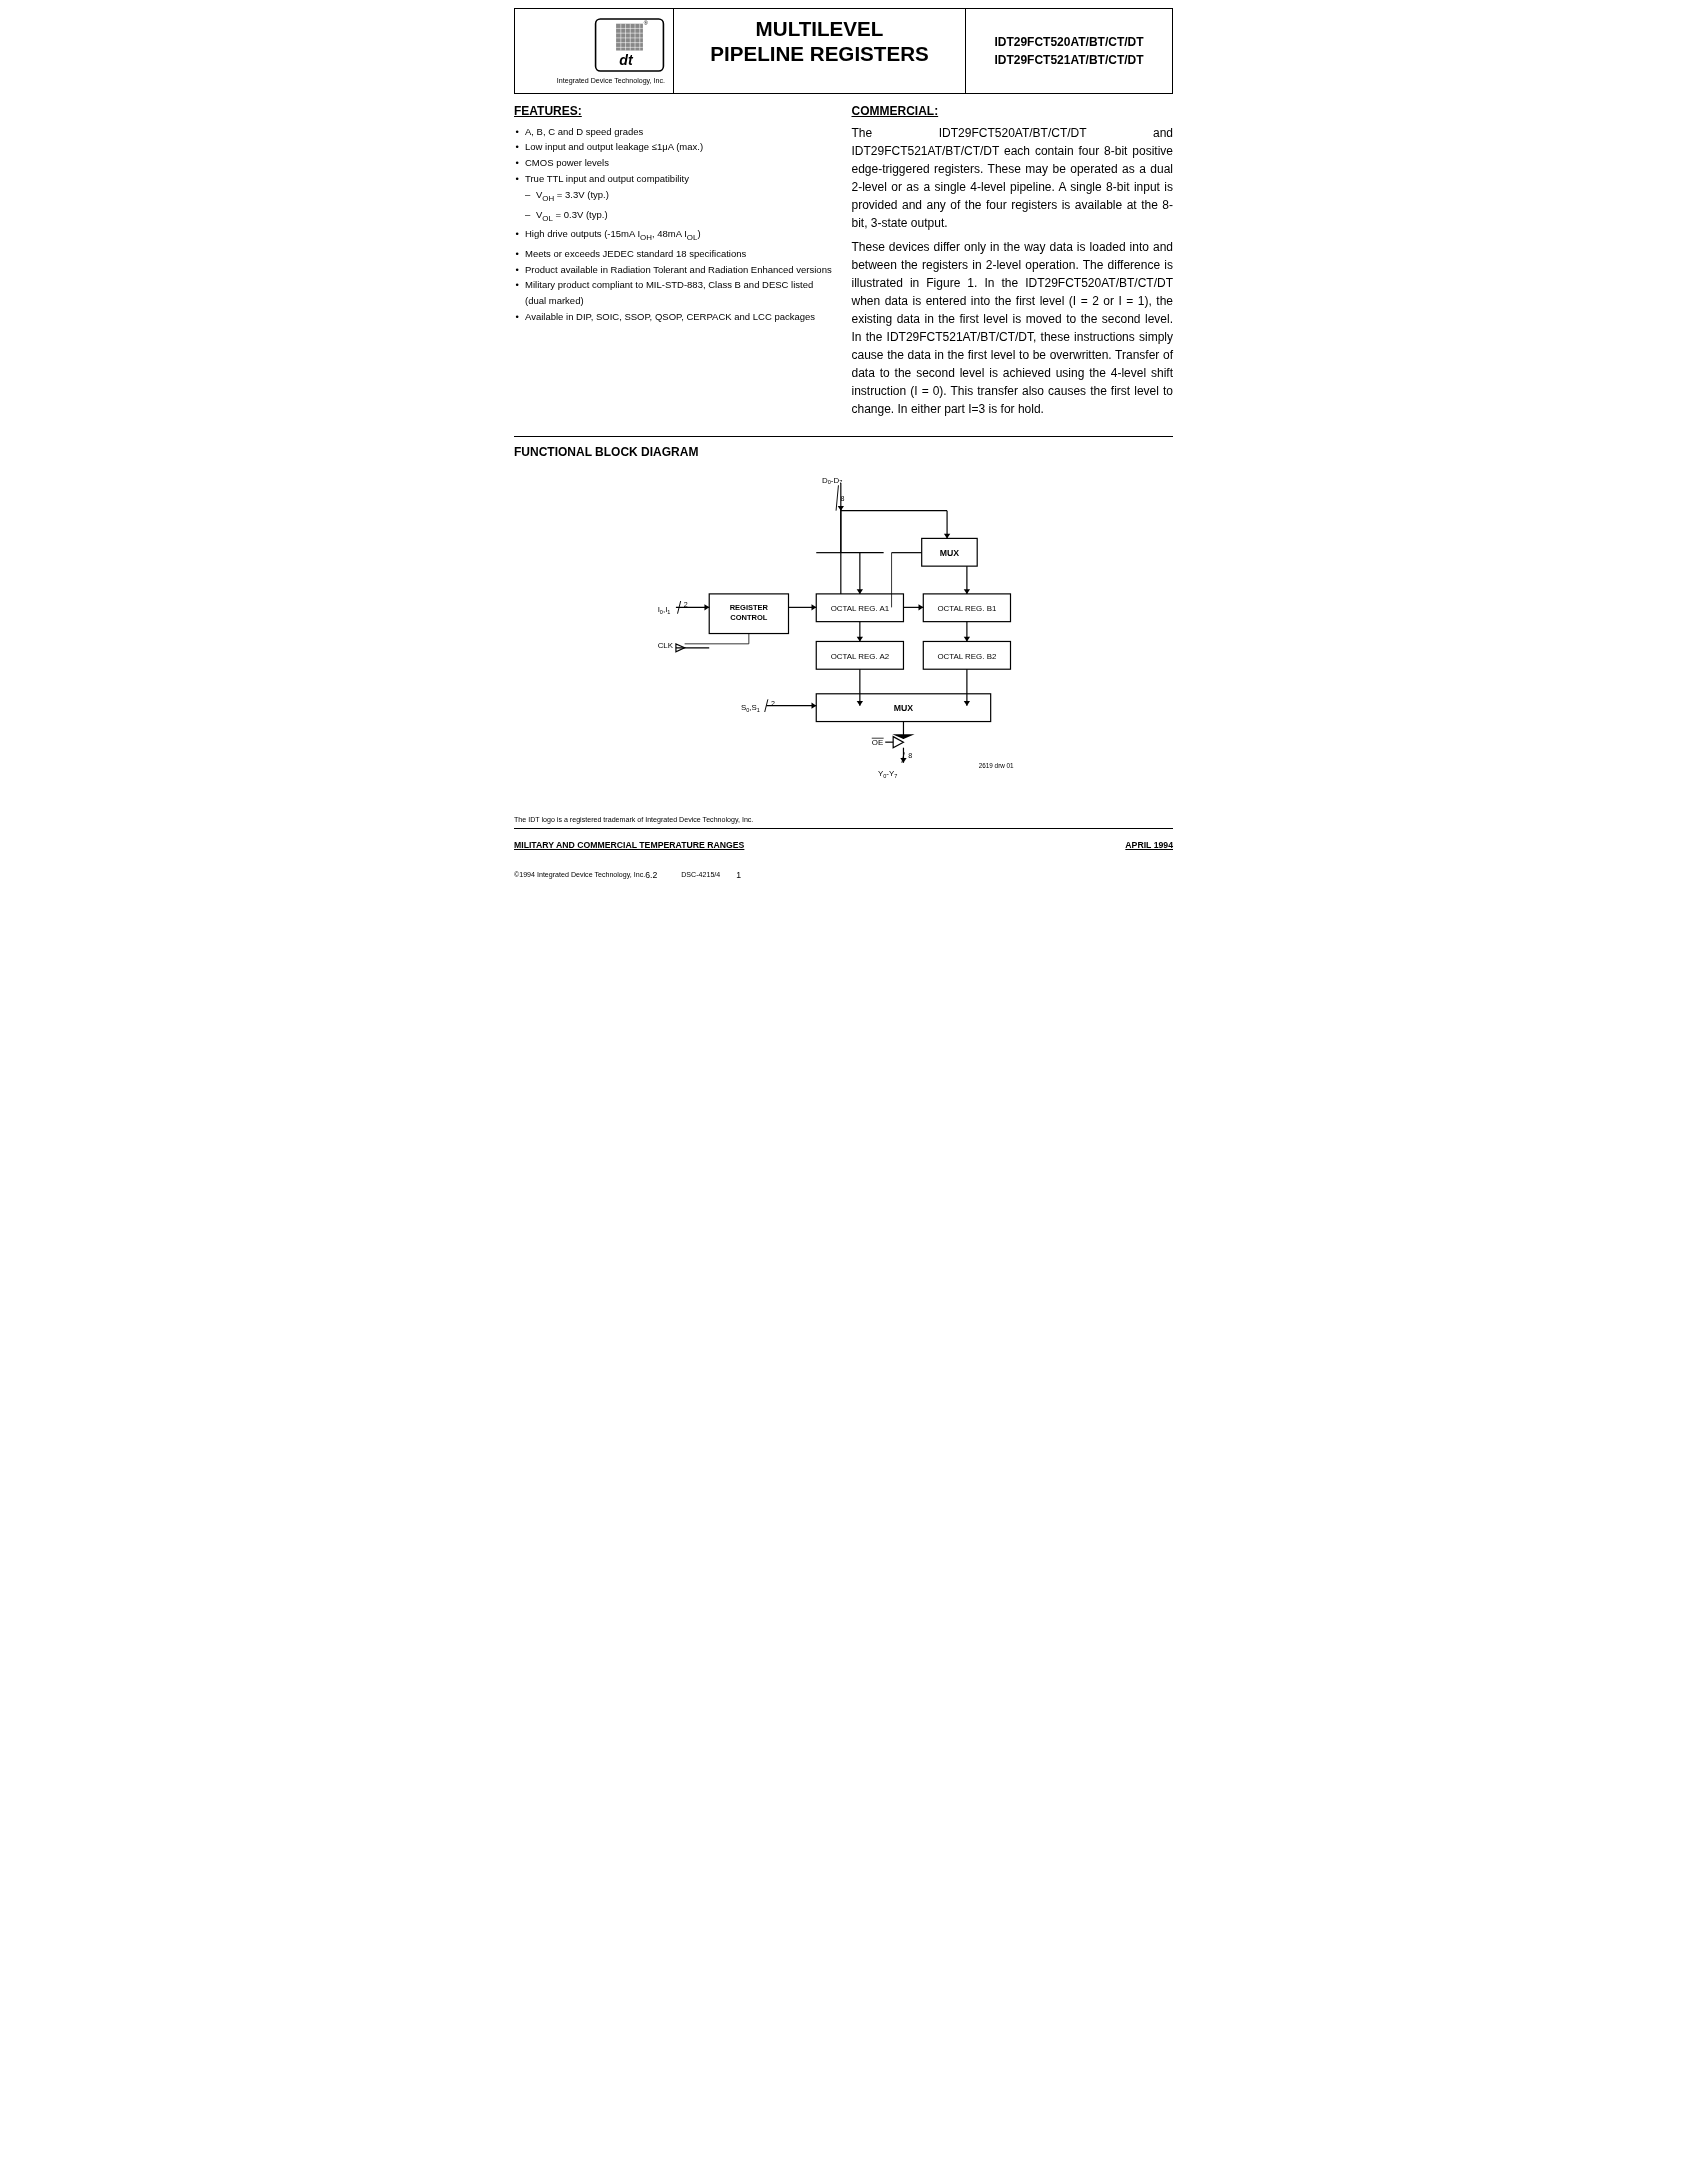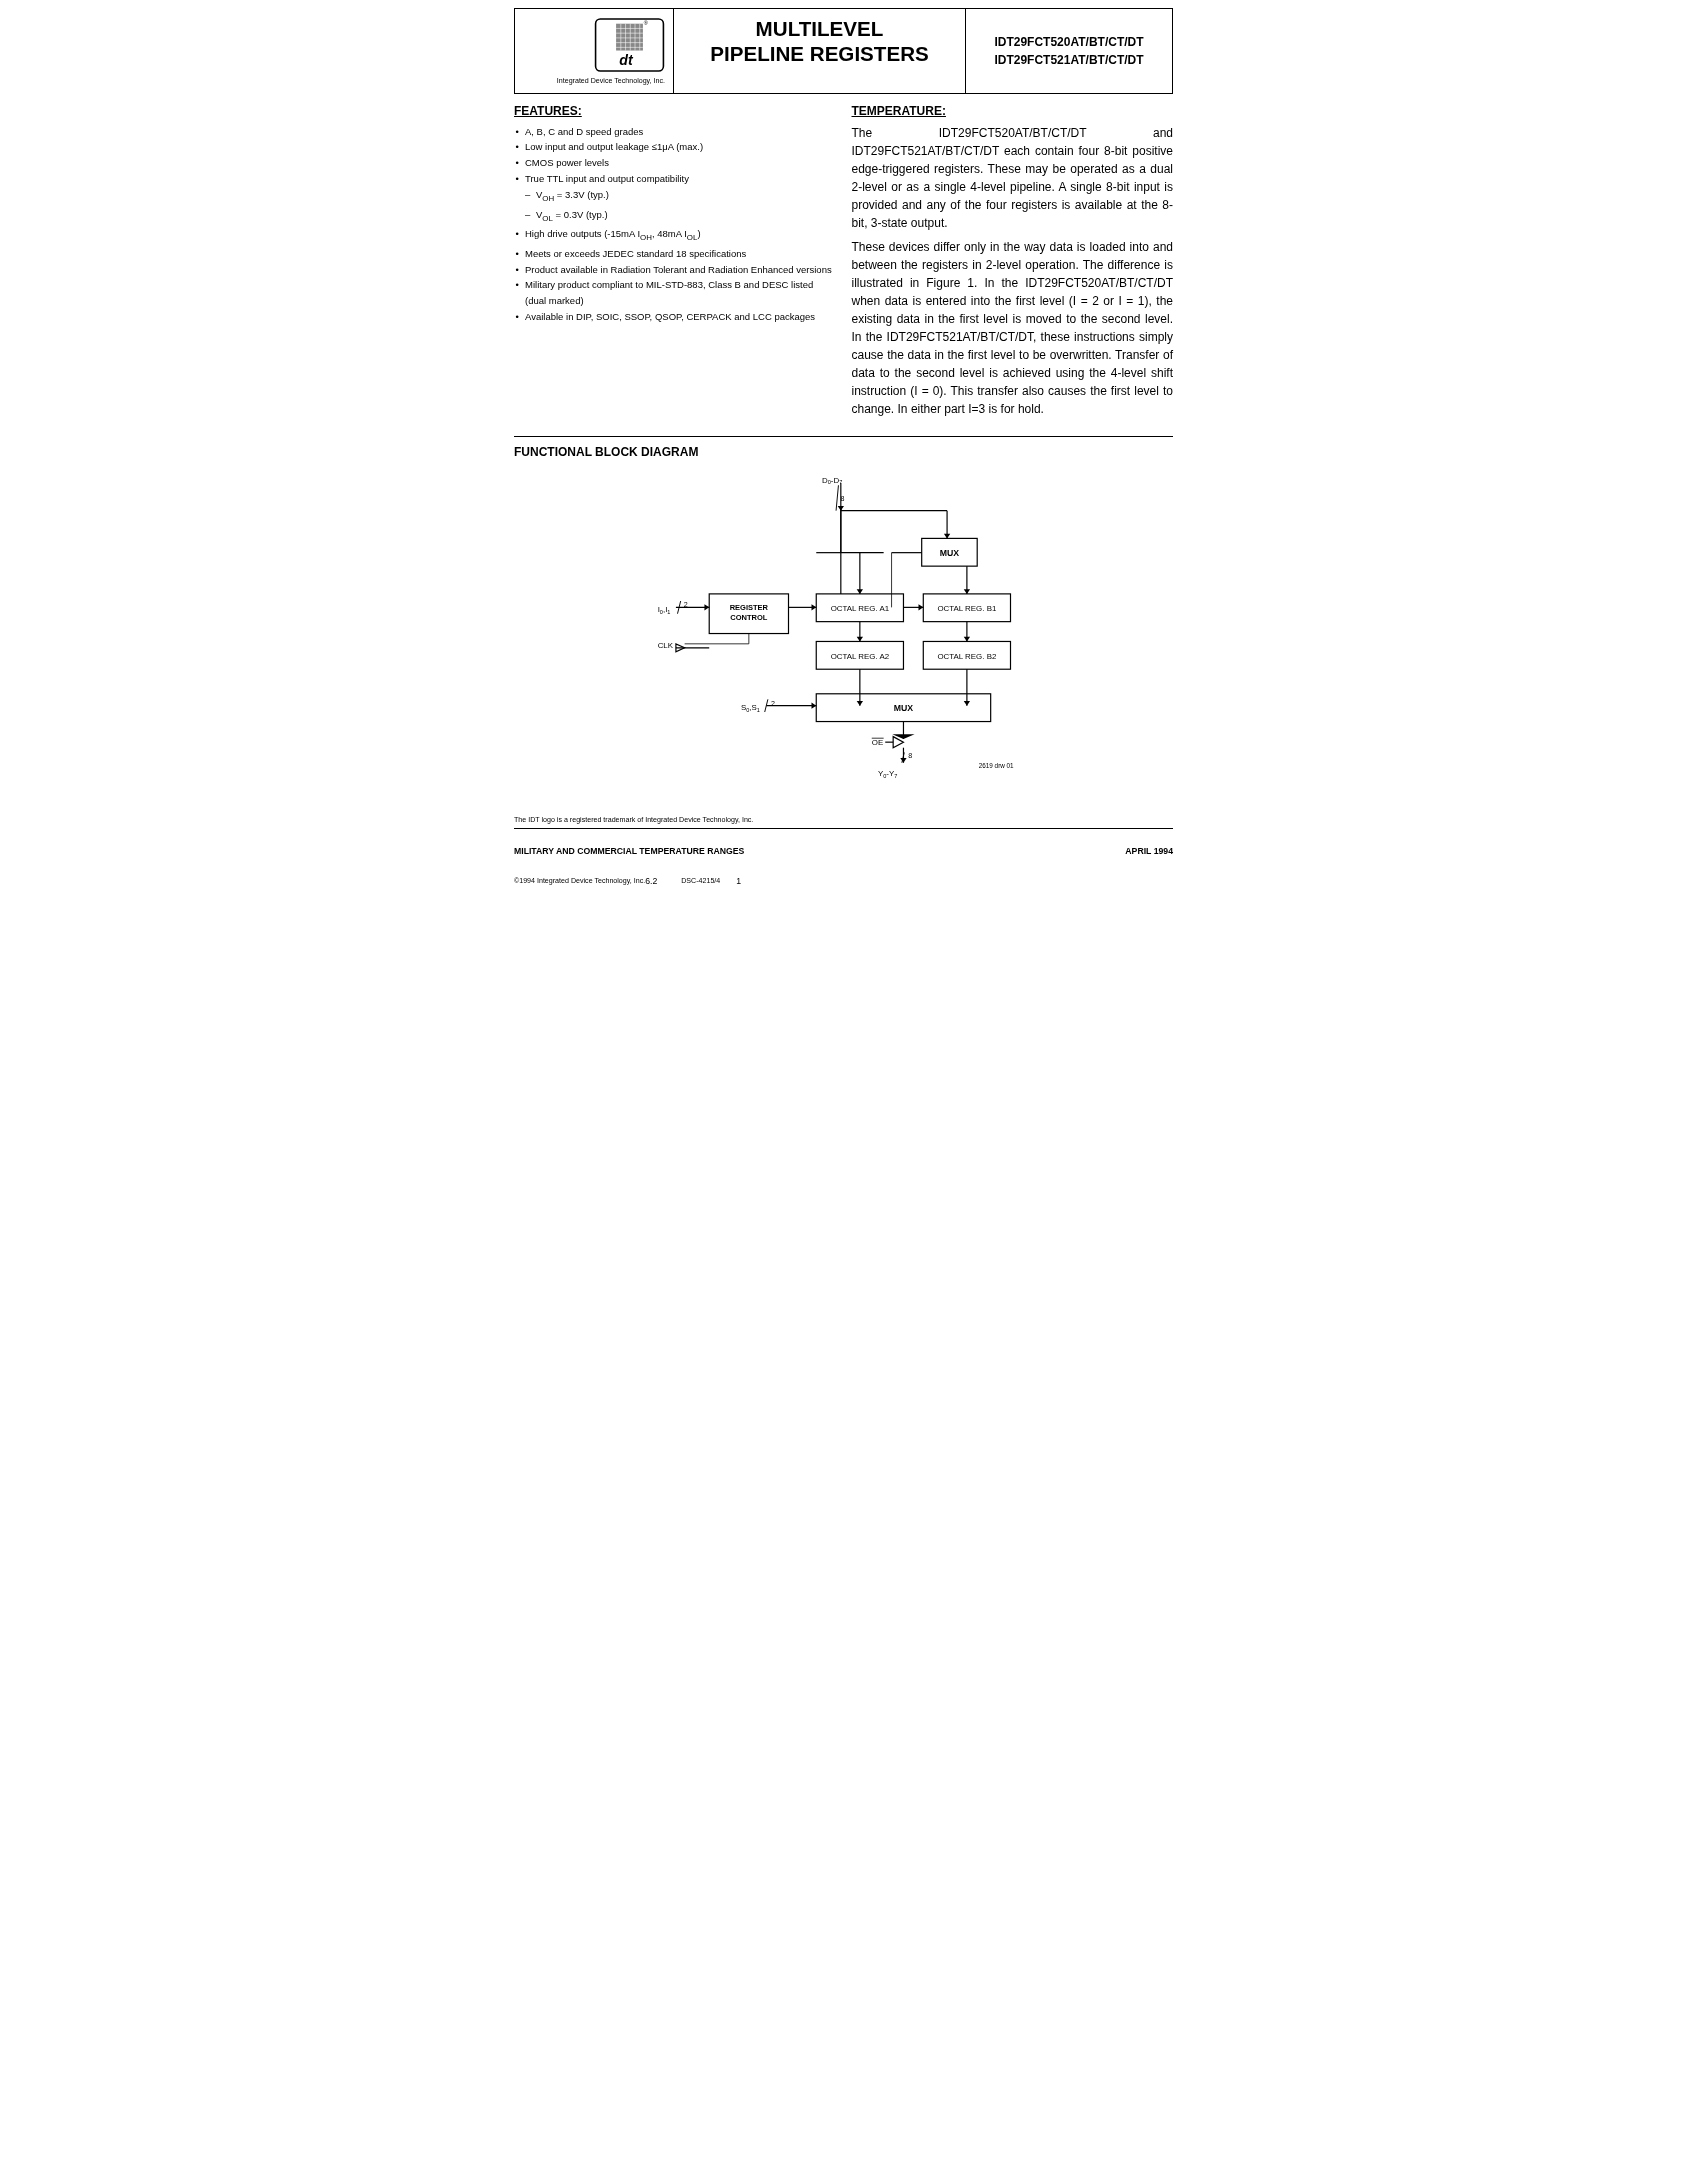--- a/index.html
+++ b/index.html
@@ -142,21 +142,22 @@
     .footer-top {
       font-size: 7.1px;
       margin-bottom: 4px;
       color: #000;
     }
     .footer-bottom {
       border-top: 1.2px solid #000;
       display: flex;
       justify-content: space-between;
       align-items: center;
-      padding-top: 17px;
+      padding-top: 11px;
+      text-decoration: underline;
     }
     .footer-bar {
       display: flex;
       justify-content: flex-start;
       align-items: center;
       margin-top: 20px;
     }
     .footer-military {
       font-size: 8.7px;
       font-weight: bold;
@@ -238,21 +239,21 @@
       <li class="sub-item">V<sub>OH</sub> = 3.3V (typ.)</li>
       <li class="sub-item">V<sub>OL</sub> = 0.3V (typ.)</li>
       <li>High drive outputs (-15mA I<sub>OH</sub>, 48mA I<sub>OL</sub>)</li>
       <li>Meets or exceeds JEDEC standard 18 specifications</li>
       <li>Product available in Radiation Tolerant and Radiation Enhanced versions</li>
       <li>Military product compliant to MIL-STD-883, Class B and DESC listed (dual marked)</li>
       <li>Available in DIP, SOIC, SSOP, QSOP, CERPACK and LCC packages</li>
     </ul>
   </div>
   <div class="description-section">
-    <div class="section-title">TEMPERATURE:</div>
+    <div class="section-title">COMMERCIAL:</div>
     <div class="description-text">
       <p>The IDT29FCT520AT/BT/CT/DT and IDT29FCT521AT/BT/CT/DT each contain four 8-bit positive edge-triggered registers. These may be operated as a dual 2-level or as a single 4-level pipeline. A single 8-bit input is provided and any of the four registers is available at the 8-bit, 3-state output.</p>
       <p>These devices differ only in the way data is loaded into and between the registers in 2-level operation. The difference is illustrated in Figure 1. In the IDT29FCT520AT/BT/CT/DT when data is entered into the first level (I = 2 or I = 1), the existing data in the first level is moved to the second level. In the IDT29FCT521AT/BT/CT/DT, these instructions simply cause the data in the first level to be overwritten. Transfer of data to the second level is achieved using the 4-level shift instruction (I = 0). This transfer also causes the first level to change. In either part I=3 is for hold.</p>
     </div>
   </div>
 </div>
 
 <div class="diagram-section">
   <div class="diagram-title">FUNCTIONAL BLOCK DIAGRAM</div>
   <div class="diagram-container">

